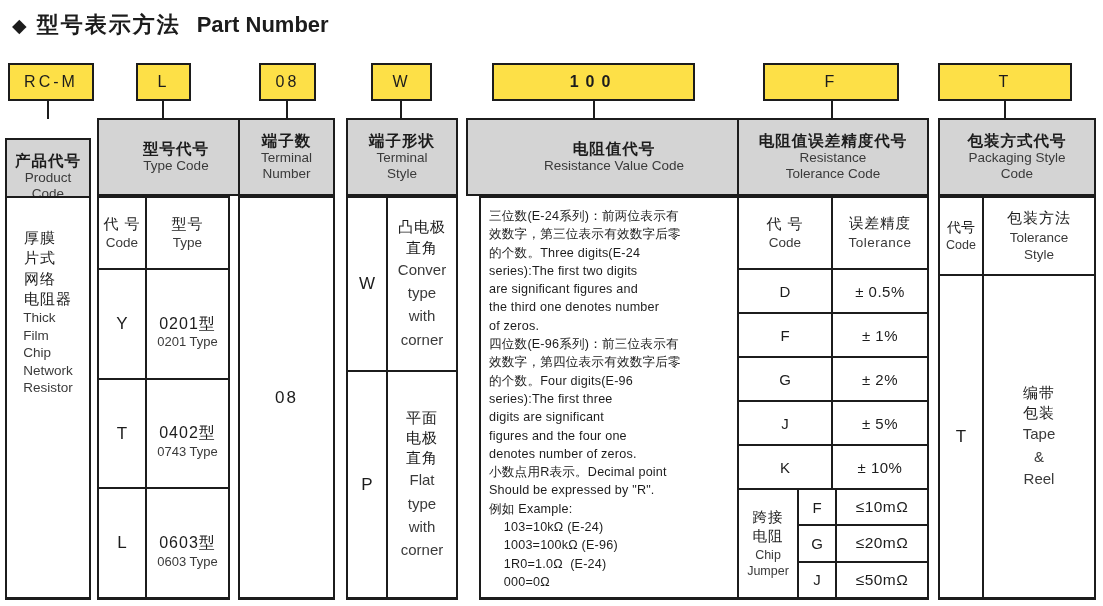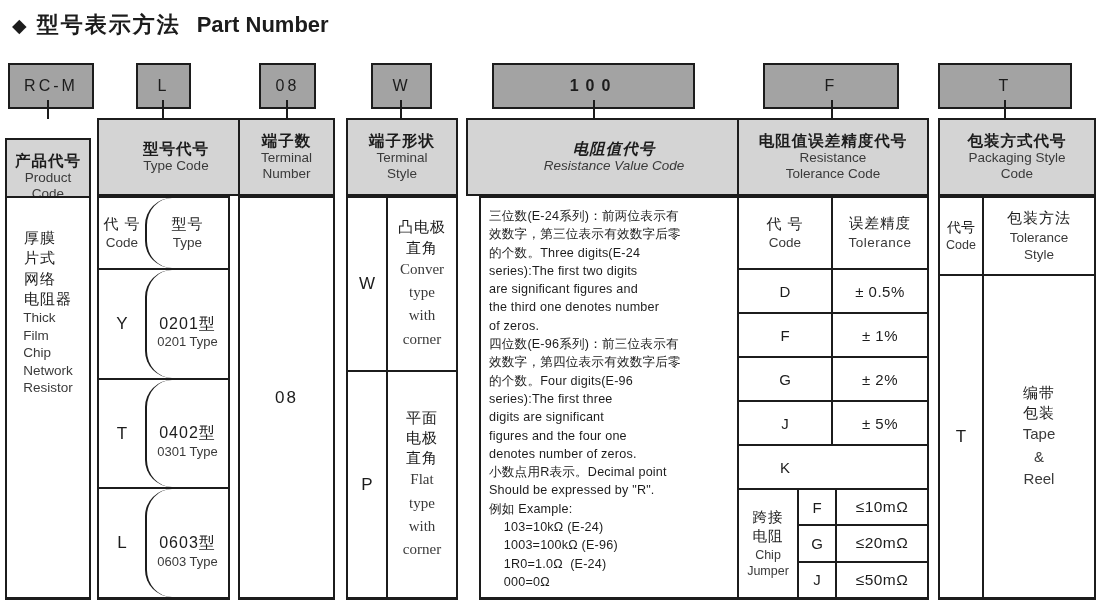--- a/index.html
+++ b/index.html
@@ -12,23 +12,23 @@
   .canvas{
     position:relative;width:1103px;height:606px;background:#fff;overflow:hidden;
     font-family:"Liberation Sans","DejaVu Sans",sans-serif;color:var(--txt);
   }
   
   .title{position:absolute;left:12px;top:10px;display:flex;align-items:center;
          font-weight:bold;font-size:22px;white-space:nowrap;}
   .diamond{font-size:19px;margin-right:10px;}
   .title-zh{letter-spacing:2px;margin-right:16px;}
   
-  .codebox{position:absolute;top:63px;height:46px;border:2px solid var(--bd);
+  .codebox{position:absolute;top:63px;height:38px;border:2px solid var(--bd);
            box-sizing:border-box;display:flex;align-items:center;justify-content:center;
-           font-size:16px;letter-spacing:3px;background:#a3a3a3;}
+           font-size:16px;letter-spacing:3px;background:#fde047;}
   .cb1{left:8px;width:86px;}
   .cb2{left:136px;width:55px;}
   .cb3{left:259px;width:57px;}
   .cb4{left:371px;width:61px;}
   .cb5{left:492px;width:203px;letter-spacing:7px;font-weight:bold;}
   .cb6{left:763px;width:136px;}
   .cb7{left:938px;width:134px;}
   
   .conn{position:absolute;top:100px;height:19px;width:2px;background:var(--bd);}
   .cn1{left:47px;} .cn2{left:162px;} .cn3{left:286px;} .cn4{left:400px;}
@@ -37,21 +37,21 @@
   .hdr{position:absolute;top:118px;height:78px;box-sizing:border-box;
        background:var(--hdr);border:2px solid var(--bd);
        display:flex;flex-direction:column;align-items:center;justify-content:center;
        text-align:center;line-height:1.18;}
   .hzh{font-size:15.5px;font-weight:bold;letter-spacing:1px;white-space:pre-line;}
   .hen{font-size:13.5px;color:var(--en);white-space:pre-line;}
   .h1{left:5px;width:86px;margin-top:20px;}
   .h2{left:97px;width:158px;}
   .h3{left:238px;width:97px;}
   .h4{left:346px;width:112px;}
-  .h5{left:466px;width:296px;font-style:italic;}
+  .h5{left:466px;width:296px;}
   .h6{left:737px;width:192px;}
   .h7{left:938px;width:158px;}
   
   .col{position:absolute;top:196px;height:404px;box-sizing:border-box;background:#fff;
        border:2px solid var(--bd);border-bottom-width:3px;}
   .b1{left:5px;width:86px;}
   .b2{left:97px;width:133px;}
   .b3{left:238px;width:97px;}
   .b4{left:346px;width:112px;}
   .b5{left:479px;width:273px;}
@@ -65,30 +65,30 @@
   .cell + .cell{border-left:2px solid var(--bd);}
   .grow{flex:1;}
   .zh{white-space:pre-line;font-size:15px;line-height:1.35;letter-spacing:1px;}
   .en{white-space:pre-line;font-size:13.5px;line-height:1.3;color:var(--en);}
   .letter{font-size:17px;}
   
   .b1 .inner{align-items:center;padding-top:30px;}
   
   .subhead{height:70px;flex:none;}
   .c-code{width:46px;flex:none;}
-  .c-type{flex:1;border-radius:27px;}
+  .c-type{flex:1;}
   .typ-zh{font-size:16px;letter-spacing:1px;margin-top:16px;}
   .typ-en{font-size:13px;color:var(--en);}
   
   .b3 .inner{align-items:center;justify-content:center;font-size:17px;letter-spacing:2px;}
   
   .r-w{height:172px;flex:none;}
   .r-p{flex:1;}
   .c-letter{width:38px;flex:none;font-size:17px;}
-  .c-desc{flex:1;padding:4px 2px;font-family:Liberation Serif, serif;}
+  .c-desc{flex:1;padding:4px 2px;}
   
   .b5 .inner{display:block;padding:9px 8px;}
   .resist-text{white-space:pre-wrap;font-size:12.6px;line-height:18.3px;letter-spacing:0.2px;}
   
   .tol-row{height:42px;flex:none;}
   .tol-head{height:70px;flex:none;}
   .c-tcode{width:92px;flex:none;}
   .c-tval{flex:1;font-size:15px;letter-spacing:0.5px;}
   .jumper{flex:1;display:flex;}
   .j-label{width:58px;flex:none;display:flex;flex-direction:column;align-items:center;
@@ -198,21 +198,21 @@
         <div class="cell c-code letter">Y</div>
         <div class="cell c-type">
           <span class="zh typ-zh">0201型</span>
           <span class="en typ-en">0201 Type</span>
         </div>
       </div>
       <div class="row grow">
         <div class="cell c-code letter">T</div>
         <div class="cell c-type">
           <span class="zh typ-zh">0402型</span>
-          <span class="en typ-en">0301 Type</span>
+          <span class="en typ-en">0743 Type</span>
         </div>
       </div>
       <div class="row grow">
         <div class="cell c-code letter">L</div>
         <div class="cell c-type">
           <span class="zh typ-zh">0603型</span>
           <span class="en typ-en">0603 Type</span>
         </div>
       </div>
     </div>
@@ -301,20 +301,21 @@
       <div class="row tol-row">
         <div class="cell c-tcode letter" style="font-size:15px;">G</div>
         <div class="cell c-tval">± 2%</div>
       </div>
       <div class="row tol-row">
         <div class="cell c-tcode letter" style="font-size:15px;">J</div>
         <div class="cell c-tval">± 5%</div>
       </div>
       <div class="row tol-row">
         <div class="cell c-tcode letter" style="font-size:15px;">K</div>
+        <div class="cell c-tval">± 10%</div>
       </div>
       <div class="row jumper">
         <div class="j-label">
           <span class="zh">跨接
 电阻</span>
           <span class="en">Chip
 Jumper</span>
         </div>
         <div class="j-rows">
           <div class="j-row">

